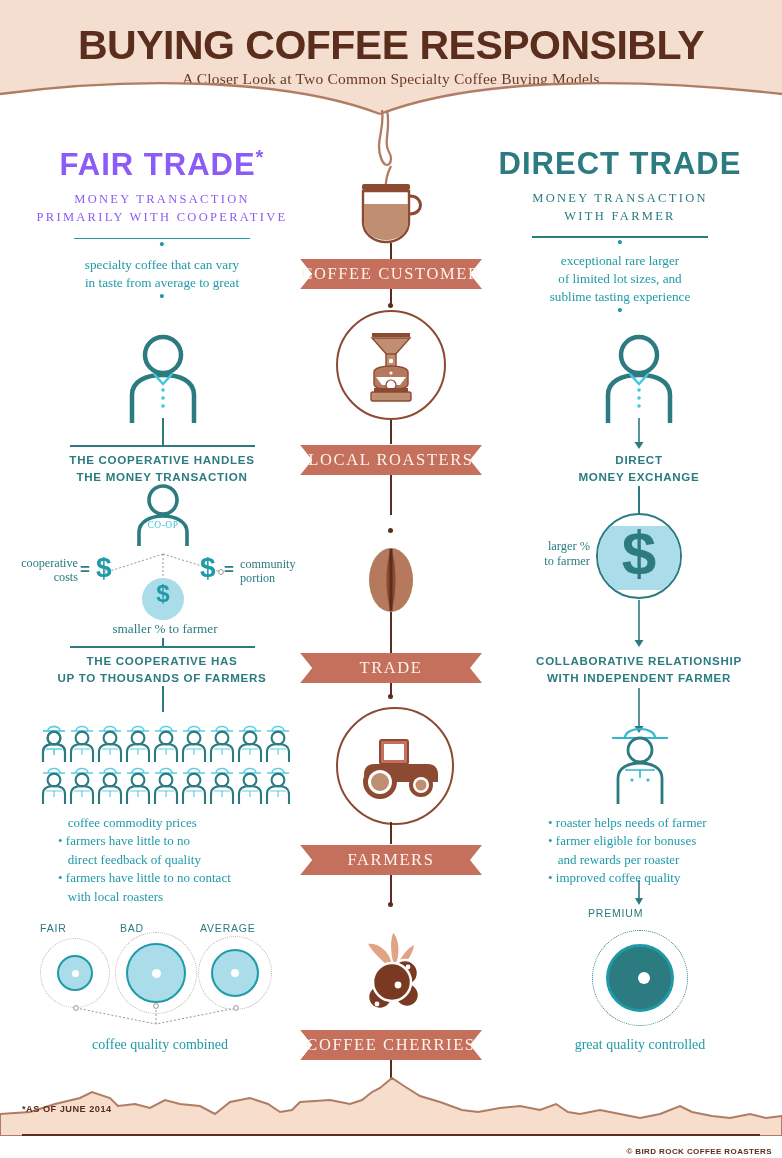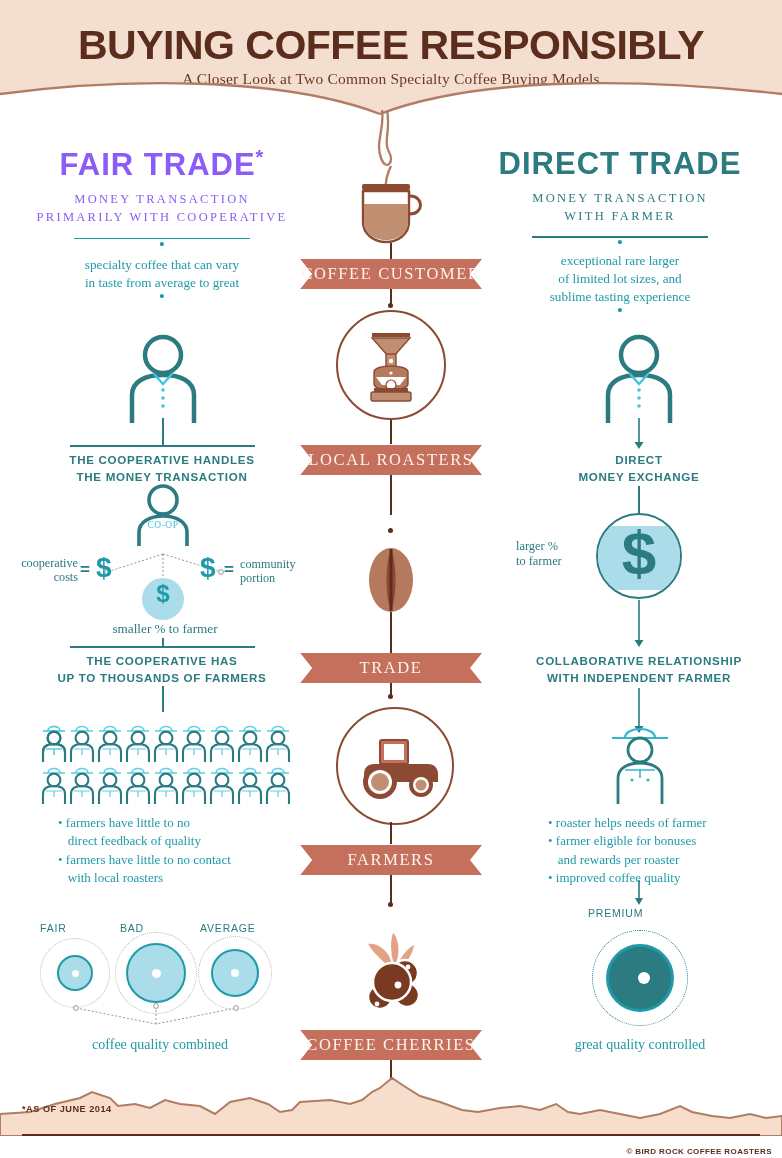--- a/index.html
+++ b/index.html
@@ -169,20 +169,21 @@
     <use href="#fm" x="56" y="42"></use>
   <use href="#fm" x="84" y="42"></use>
     <use href="#fm" x="112" y="42"></use>
     <use href="#fm" x="140" y="42"></use>
   <use href="#fm" x="168" y="42"></use>
     <use href="#fm" x="196" y="42"></use>
     <use href="#fm" x="224" y="42"></use>
 </svg>
 
 <div class="bullets teal" id="ft-bullets" style="left:58px;top:814px;width:240px;">
+    <div>   coffee commodity prices</div>
     <div>• farmers have little to no</div>
     <div>   direct feedback of quality</div>
     <div>• farmers have little to no contact</div>
     <div>   with local roasters</div>
   </div>
 
 <div class="qlabel" style="left:40px;top:922px;width:70px;">FAIR</div>
 <div class="qlabel" style="left:120px;top:922px;width:70px;">BAD</div>
 <div class="qlabel" style="left:200px;top:922px;width:70px;">AVERAGE</div>
 
@@ -232,21 +233,21 @@
   <path d="M2.5,24 L7,31 L11.5,24 Z" fill="#2b7b80"></path>
 </svg>
 <div class="caps-note dteal" style="left:539px;top:451px;width:200px;white-space:pre-line;">DIRECT
 MONEY EXCHANGE</div>
 <div class="vline" style="left:638px;top:486px;height:30px;background:#2b7b80;"></div>
 
 <div class="circ-outline" style="left:596px;top:513px;width:86px;height:86px;border:2px solid #2b7b80;overflow:hidden;background:#fff;">
   <div style="position:absolute;left:0;top:11px;width:86px;height:64px;background:#aadcea;"></div>
 </div>
 <div style="position:absolute;left:596px;top:522px;width:86px;text-align:center;font-size:62px;line-height:62px;font-weight:bold;color:#2b7b80;font-family:'Liberation Sans',sans-serif;">$</div>
-<div style="position:absolute;left:516px;top:539px;width:74px;text-align:left;font-size:12.4px;line-height:1.2;color:#2b7b80;font-family:'Liberation Serif',serif;white-space:pre-line;">larger %
+<div style="position:absolute;left:516px;top:539px;width:74px;text-align:right;font-size:12.4px;line-height:1.2;color:#2b7b80;font-family:'Liberation Serif',serif;white-space:pre-line;">larger %
 to farmer</div>
 
 <svg style="position:absolute;left:632px;top:600px;width:14px;height:48px;" viewBox="0 0 14 48">
   <path d="M7,0 L7,41" stroke="#2b7b80" stroke-width="1.6"></path>
   <path d="M2.5,40 L7,47 L11.5,40 Z" fill="#2b7b80"></path>
 </svg>
 <div class="caps-note dteal" style="left:528px;top:652px;width:222px;white-space:pre-line;">COLLABORATIVE RELATIONSHIP
 WITH INDEPENDENT FARMER</div>
 <svg style="position:absolute;left:632px;top:688px;width:14px;height:46px;" viewBox="0 0 14 46">
   <path d="M7,0 L7,39" stroke="#2b7b80" stroke-width="1.6"></path>

